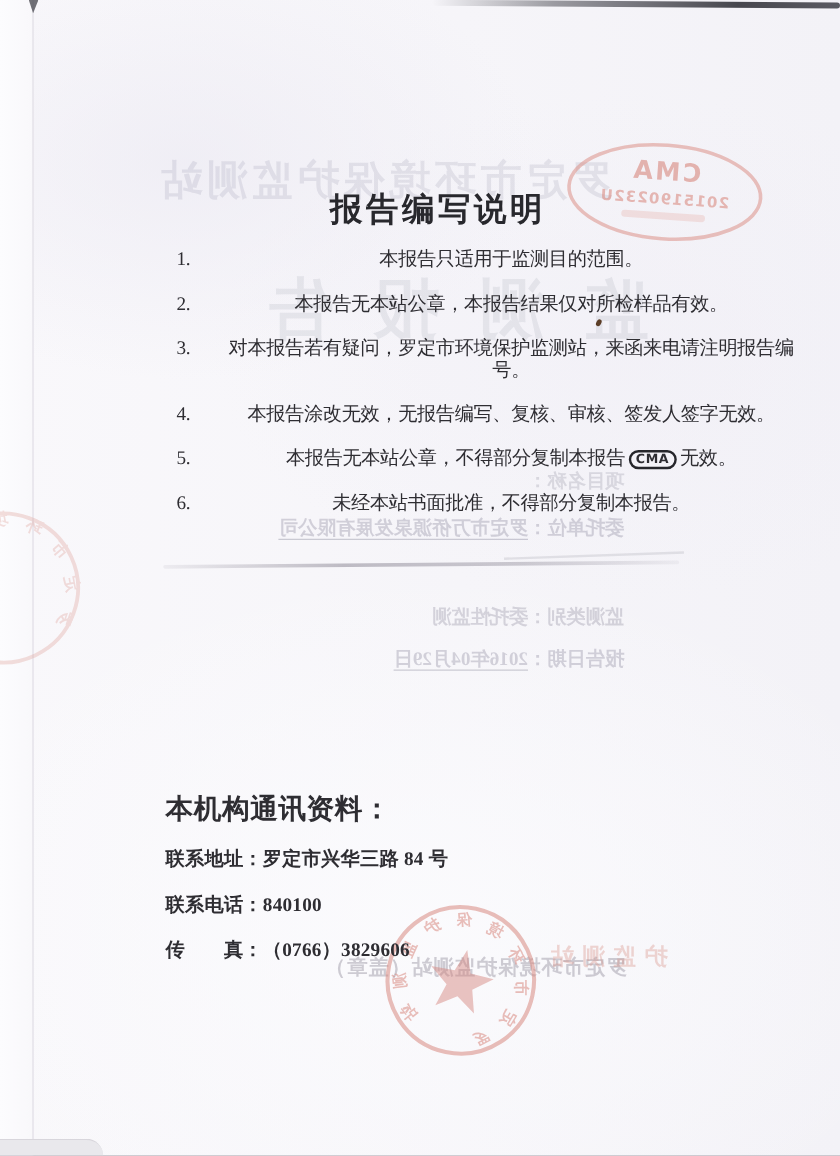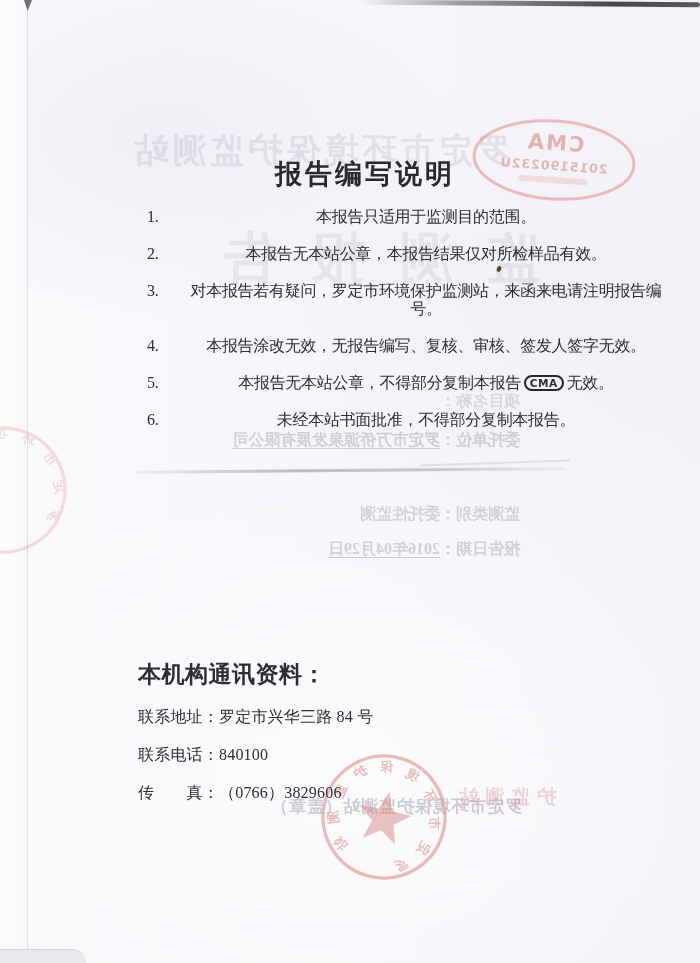--- a/index.html
+++ b/index.html
@@ -44,21 +44,21 @@
   .note-row{display:flex;margin-bottom:19px;font-size:16px;line-height:18px;letter-spacing:-.3px;}
   .note-num{width:38px;flex:0 0 38px;}
   .note-text{flex:1;text-align:center;}
   .cma-badge{display:inline-block;border:2px solid #26262b;border-radius:9px;
     padding:0 4px;font-size:10.5px;font-weight:700;line-height:12px;letter-spacing:.5px;
     vertical-align:1px;margin:0 3px;font-family:"DejaVu Sans",sans-serif;}
 
   .contact{position:absolute;left:138px;top:666px;width:420px;
     font-family:"Liberation Serif","DejaVu Serif",serif;color:#2e2d32;}
   .contact-heading{font-size:23px;font-weight:700;line-height:17px;margin-bottom:26px;letter-spacing:.5px;}
-  .contact-line{font-size:16px;line-height:16px;margin-bottom:22px;letter-spacing:.2px;}
+  .contact-line{font-size:16px;line-height:16px;margin-bottom:22px;letter-spacing:.2px;font-weight:bold;}
 
   
   .ghost{position:absolute;transform:scaleX(-1);color:rgba(75,78,108,.10);
     font-family:"Liberation Serif","DejaVu Serif",serif;}
   .ghost-letterhead{left:130px;top:128px;width:440px;text-align:right;
     font-size:34px;font-weight:700;letter-spacing:4px;color:rgba(70,75,110,.11);}
   .ghost-report-title{left:155px;top:222px;width:420px;text-align:center;
     font-size:54px;font-weight:700;letter-spacing:34px;color:rgba(70,75,105,.09);}
   .ghost-field{right:180px;font-size:16px;font-weight:700;white-space:nowrap;
     color:rgba(105,103,125,.20);}

